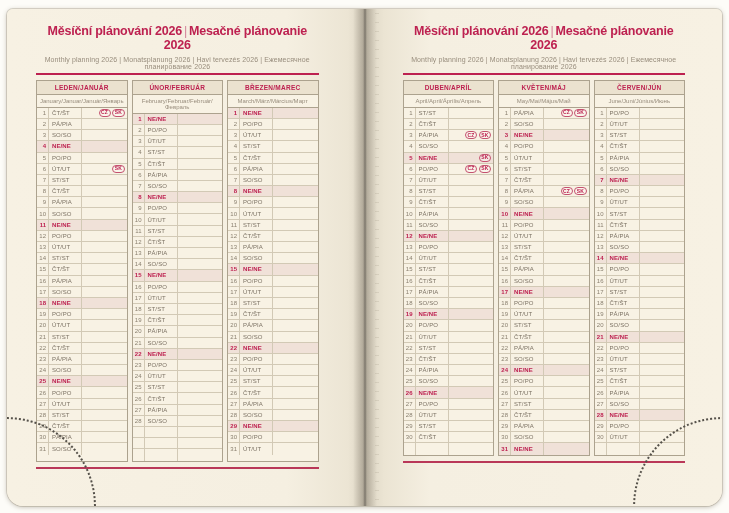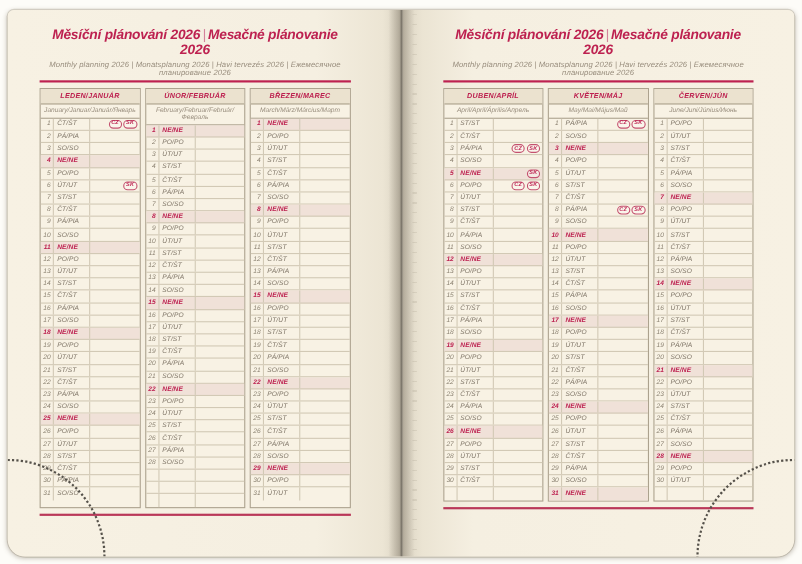--- a/index.html
+++ b/index.html
@@ -23,21 +23,21 @@
     overflow:hidden;
   }
   .book{
     position:absolute;left:7px;right:7px;top:9px;bottom:7px;
     display:flex;
     background:var(--page-bg);
     border-radius:6px 6px 16px 16px;
     box-shadow:0 1px 5px rgba(110,100,80,.45), 0 0 0 1px rgba(170,160,140,.35);
     overflow:hidden;
   }
-  .page{flex:1;position:relative;font-style:italic;}
+  .page{flex:1;position:relative;}
   .page-left{
     background:linear-gradient(to right,#f7f1e3 0%,#f5efe1 78%,#ece5d4 95%,#d9d2c1 100%);
     padding:15px 47px 0 29px;
   }
   .page-right{
     background:linear-gradient(to left,#f7f1e3 0%,#f5efe1 82%,#ebe4d3 95%,#dbd4c3 100%);
     padding:15px 37px 0 37px;
   }
   .spine{
     position:absolute;top:0;bottom:0;left:50%;width:24px;margin-left:-12px;

